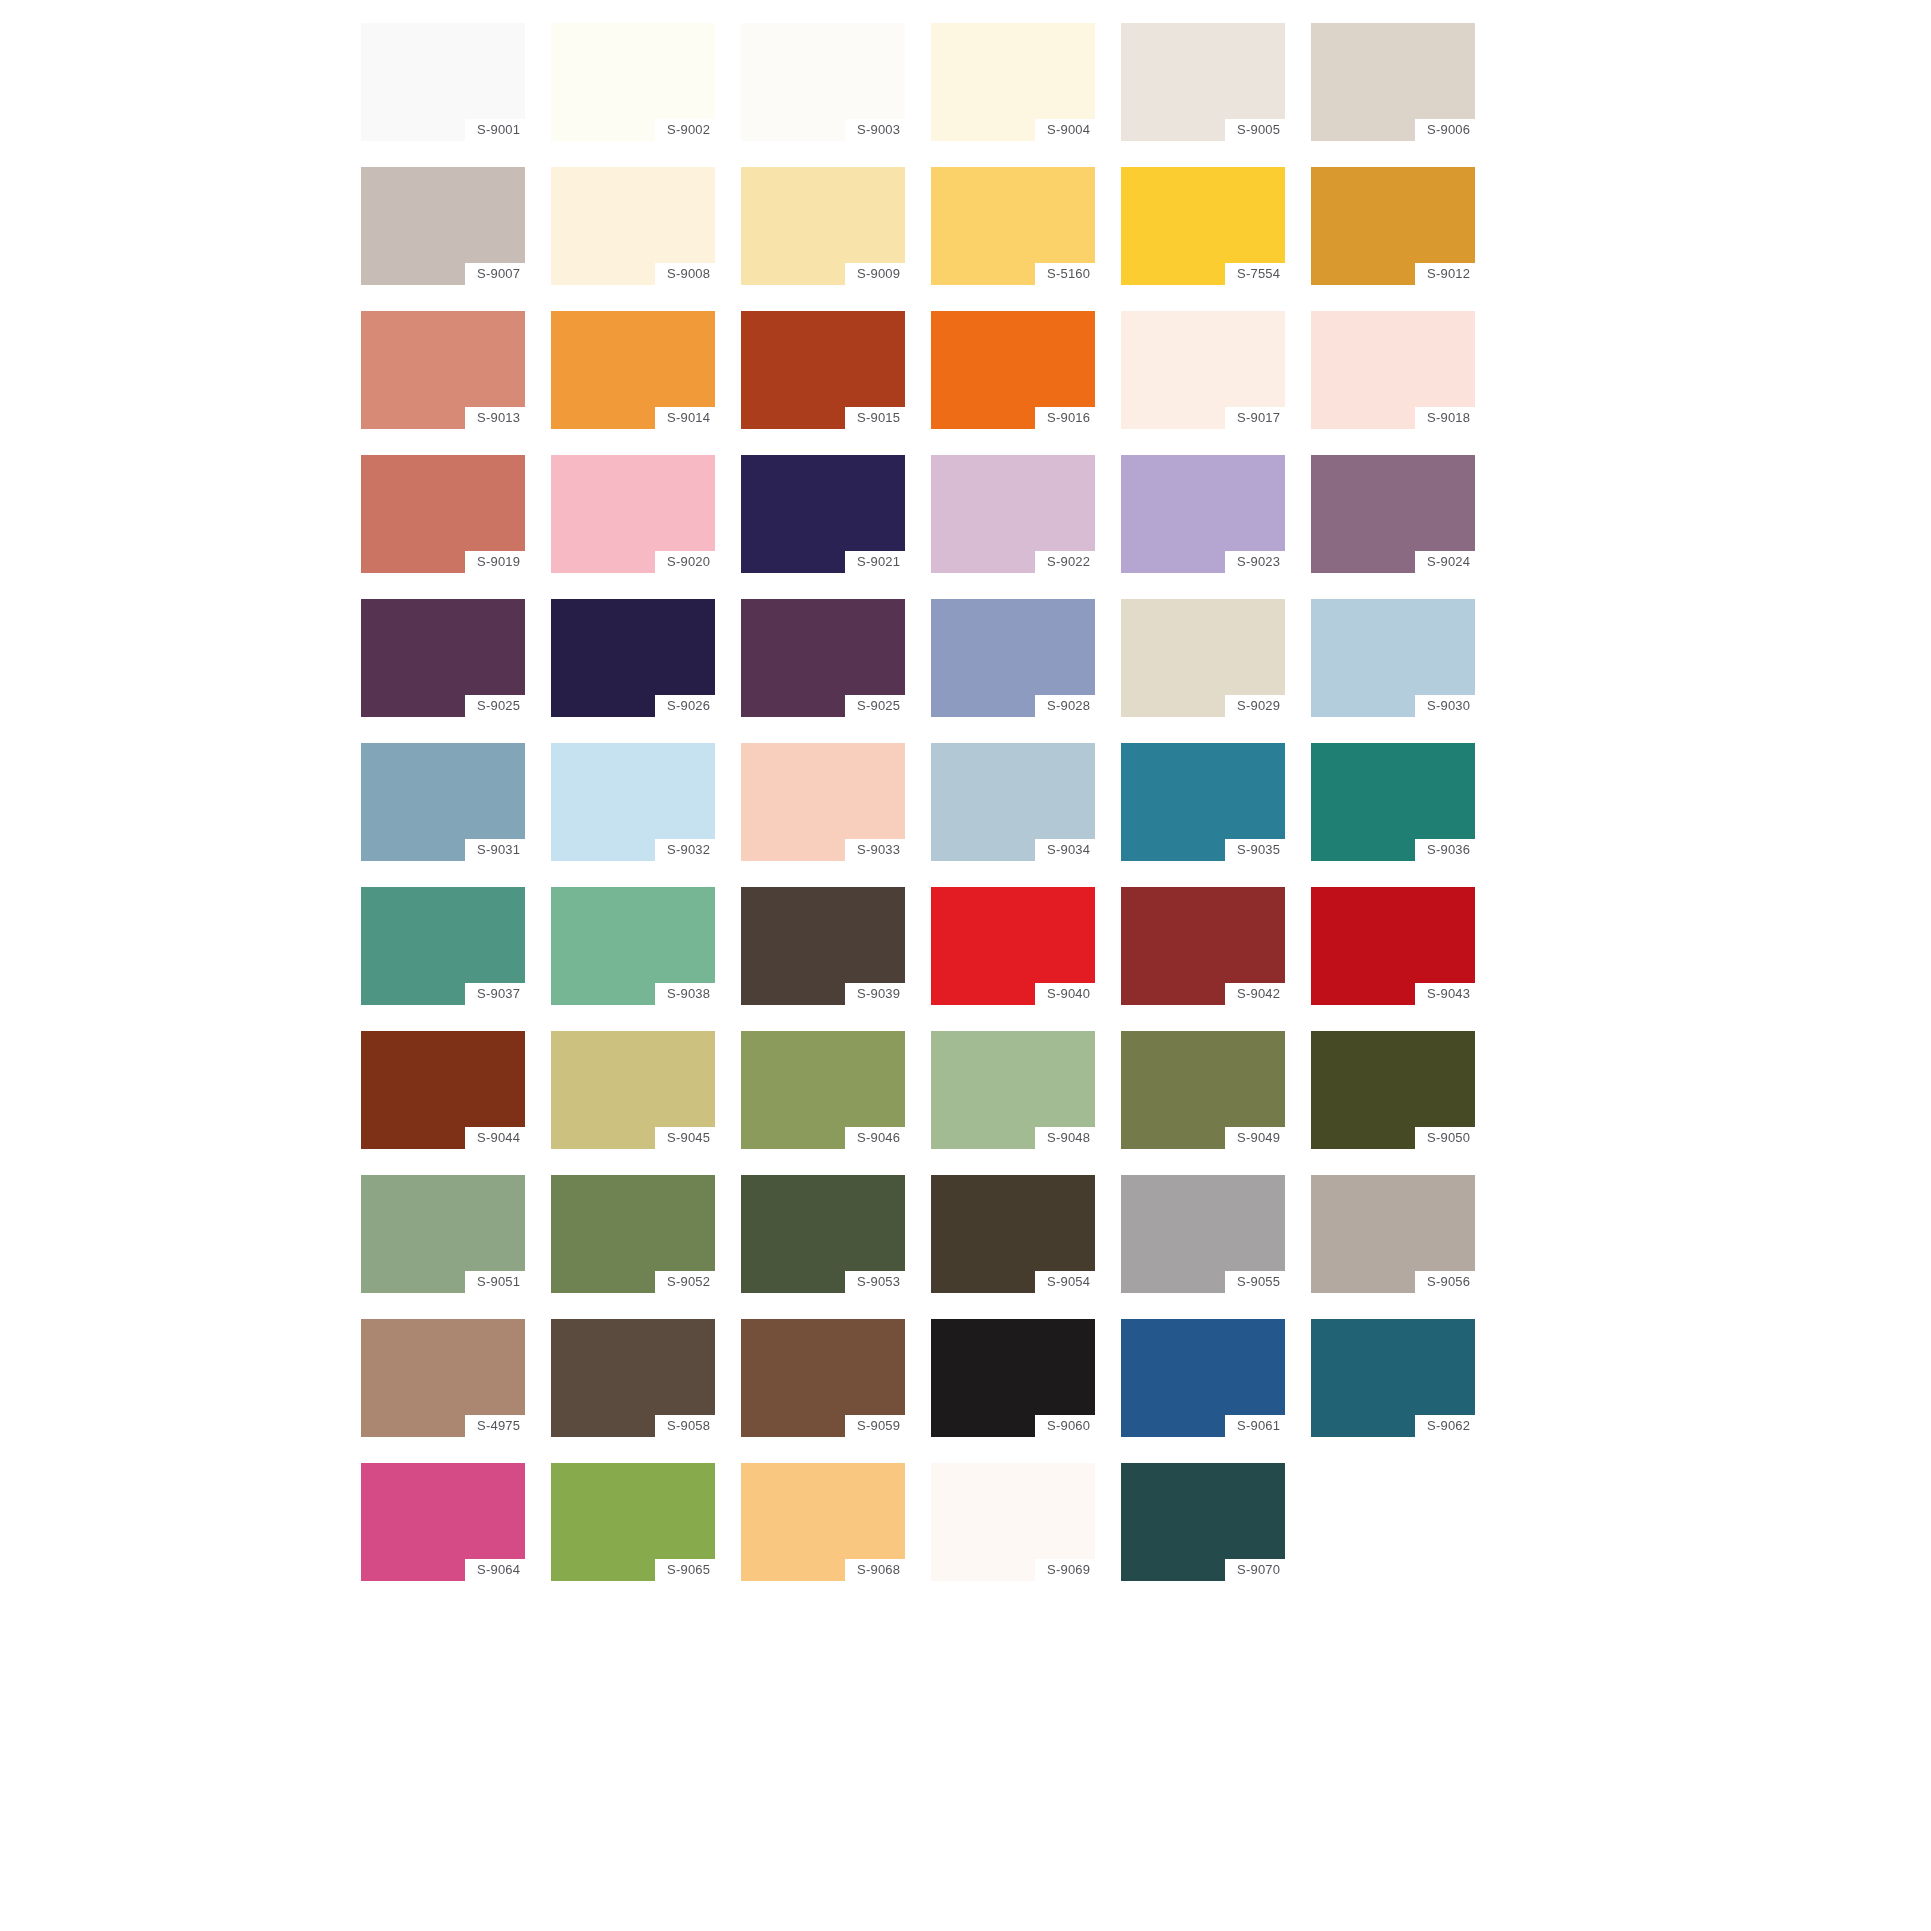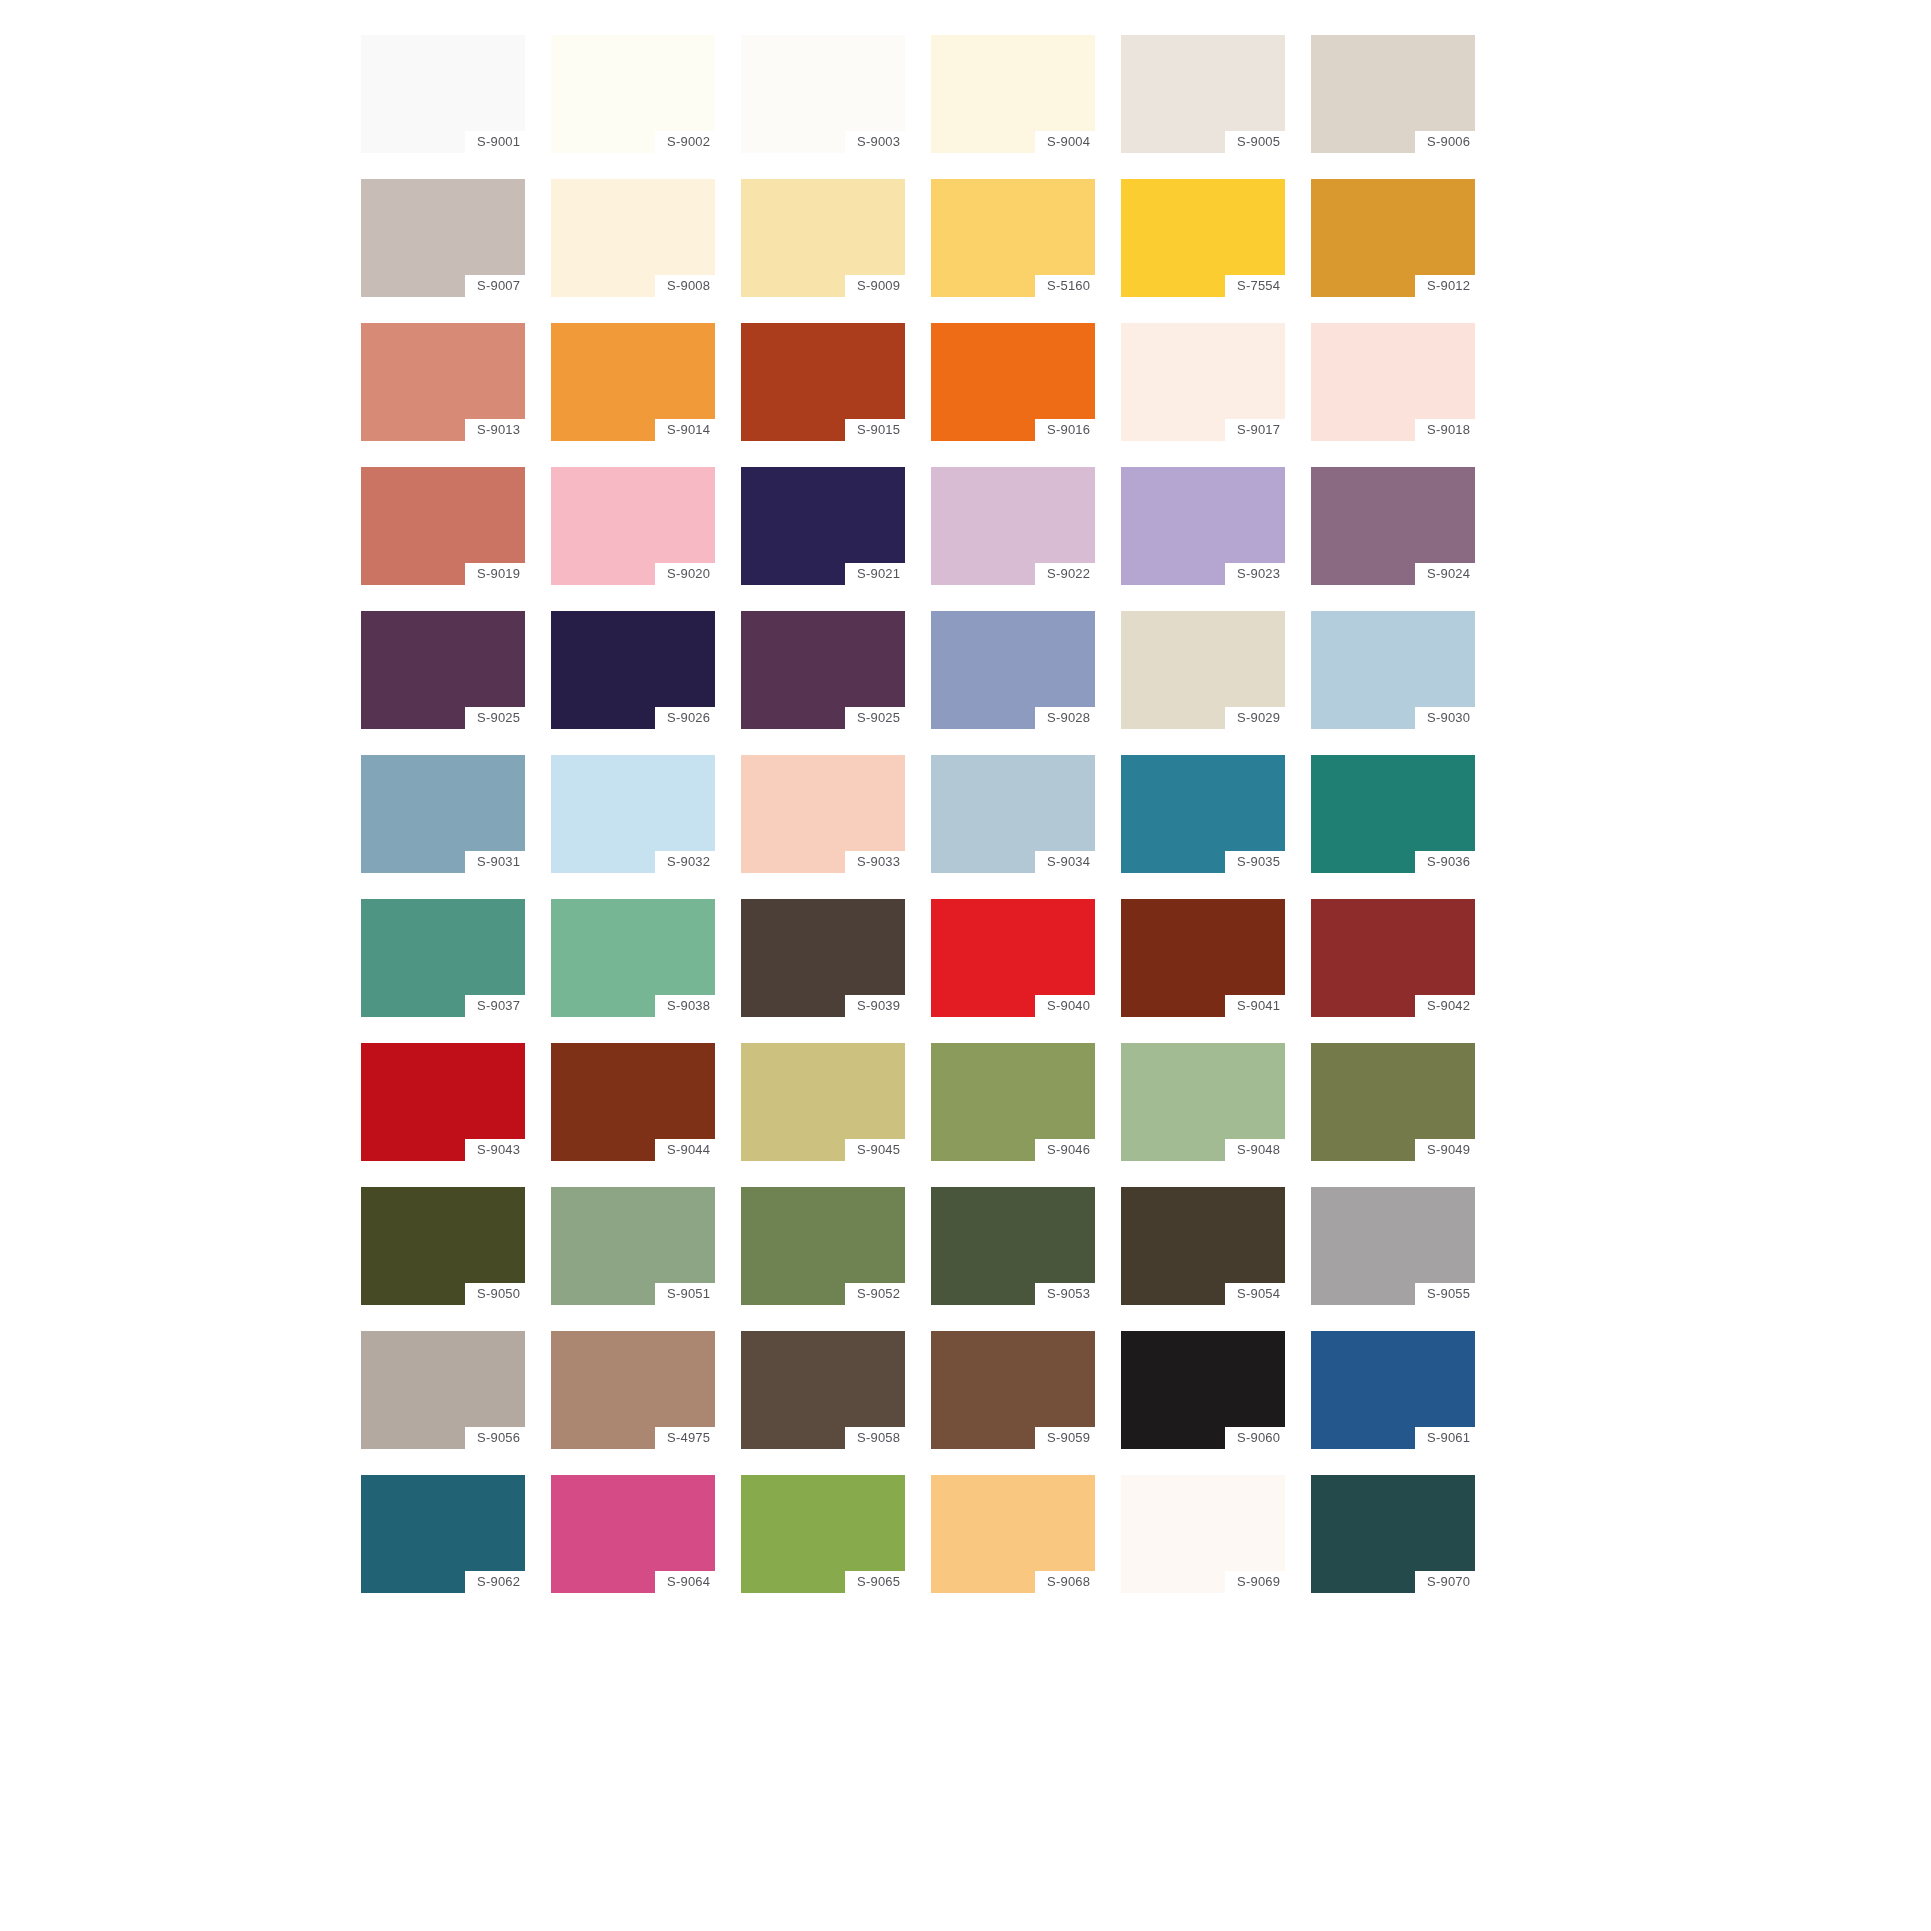--- a/index.html
+++ b/index.html
@@ -21,21 +21,21 @@
     left: 0;
     top: 0;
     width: 1931px;
     height: 1931px;
     background: #ffffff;
   }
 
   #swatch-grid {
     position: absolute;
     left: 361px;
-    top: 35px;
+    top: 23px;
     width: 1085px;
     display: grid;
     grid-template-columns: repeat(6, 164px);
     column-gap: 20px;
     row-gap: 7.7px;
     gap: 26px;
   }
 
   .swatch {
     position: relative;
@@ -234,24 +234,20 @@
       </div>
       <div class="swatch">
         <div class="swatch-color" style="background-color: rgb(75, 63, 55);"></div>
         <div class="swatch-label">S-9039</div>
       </div>
       <div class="swatch">
         <div class="swatch-color" style="background-color: rgb(227, 27, 34);"></div>
         <div class="swatch-label">S-9040</div>
       </div>
       <div class="swatch">
-        <div class="swatch-color" style="background-color: rgb(122, 43, 22);"></div>
-        <div class="swatch-label">S-9041</div>
-      </div>
-      <div class="swatch">
         <div class="swatch-color" style="background-color: rgb(141, 44, 42);"></div>
         <div class="swatch-label">S-9042</div>
       </div>
       <div class="swatch">
         <div class="swatch-color" style="background-color: rgb(192, 15, 24);"></div>
         <div class="swatch-label">S-9043</div>
       </div>
       <div class="swatch">
         <div class="swatch-color" style="background-color: rgb(126, 49, 23);"></div>
         <div class="swatch-label">S-9044</div>

